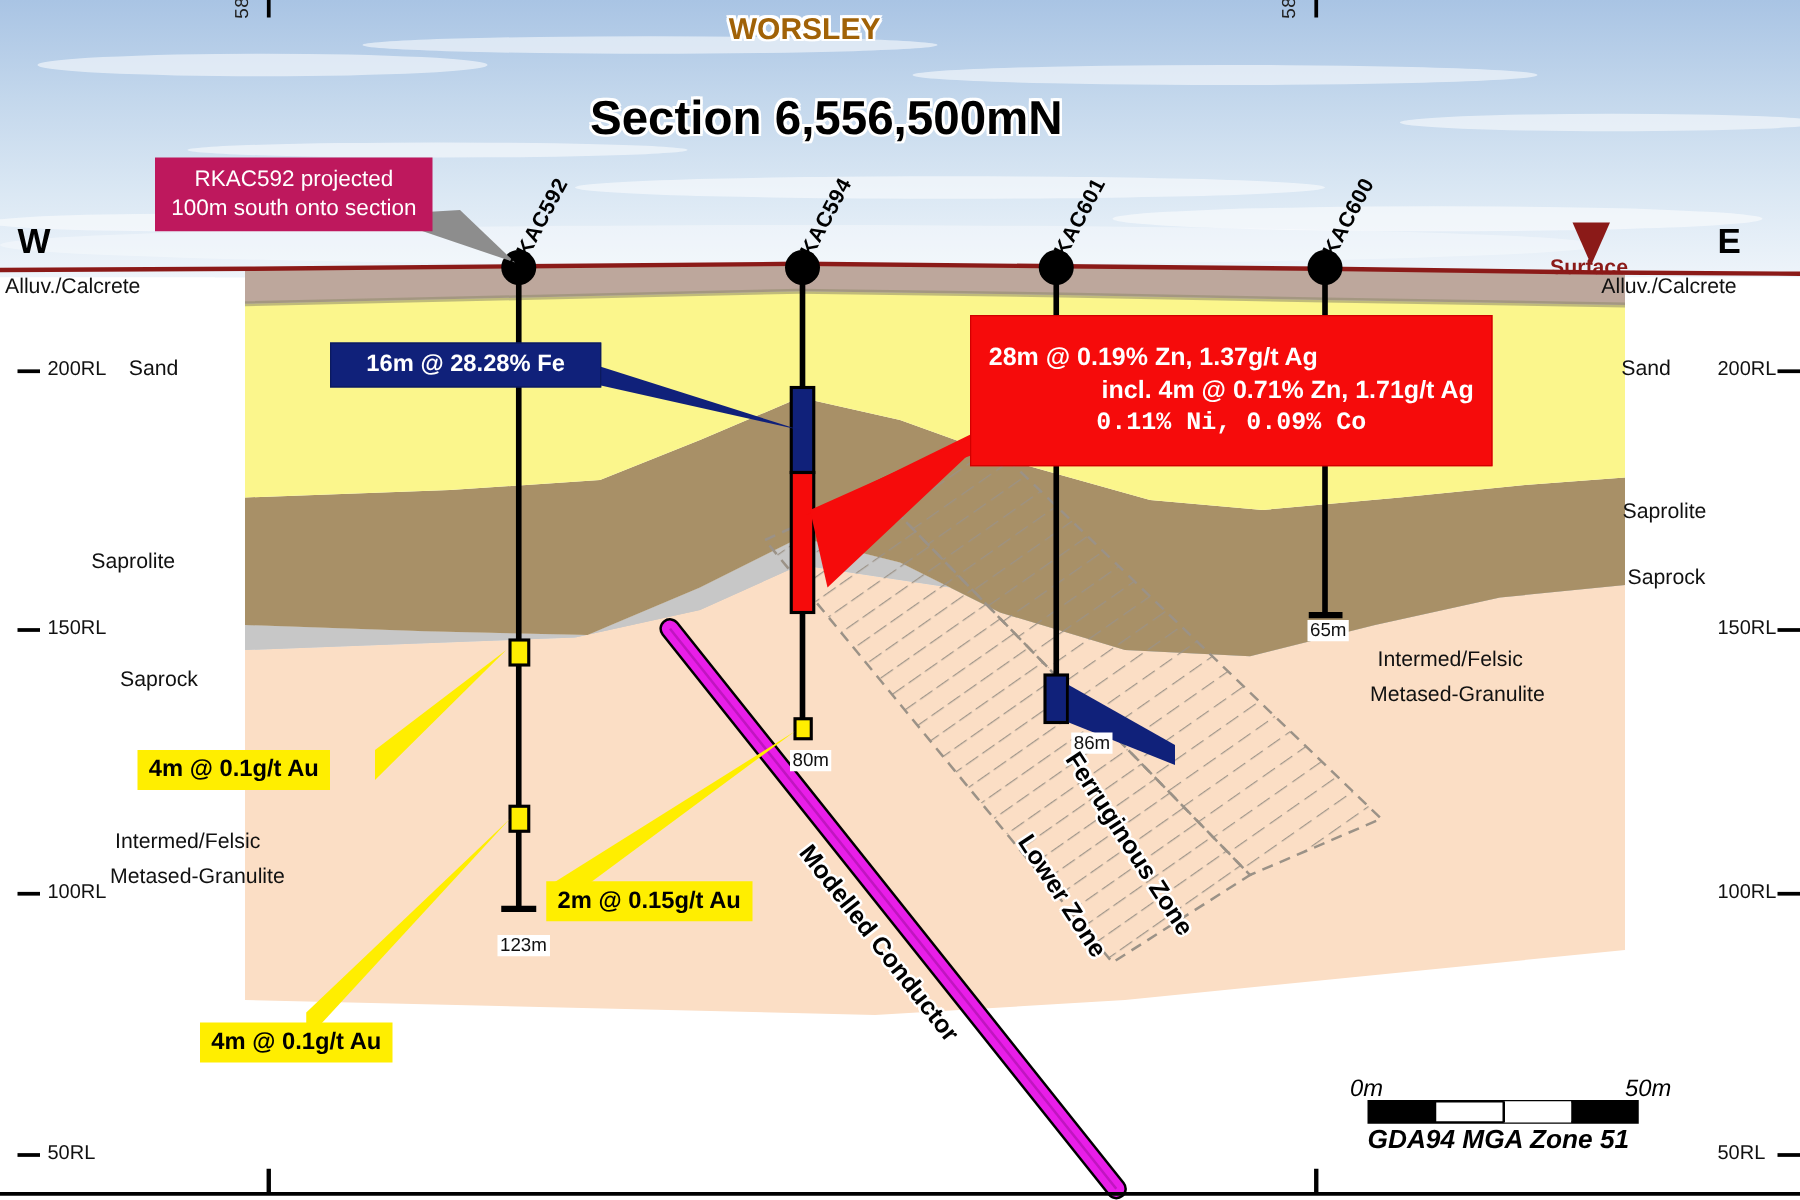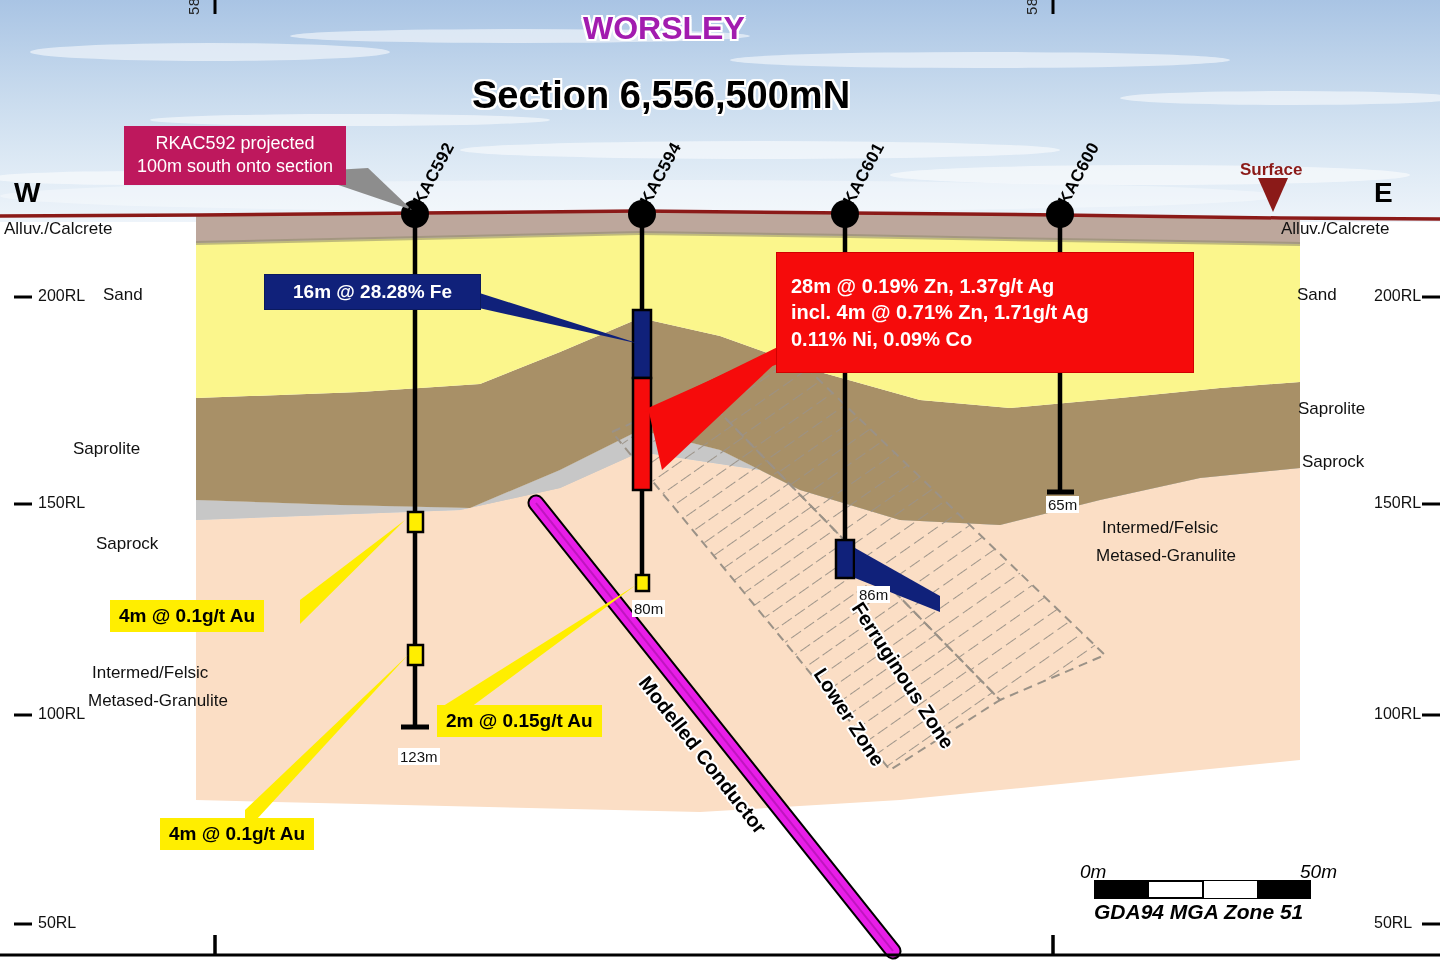--- a/index.html
+++ b/index.html
@@ -13,25 +13,25 @@
   #stage{position:relative;width:1440px;height:960px;overflow:hidden;background:#fff;}
   svg#scene{position:absolute;left:0;top:0;width:1440px;height:960px;}
 
   .lbl{position:absolute;white-space:pre;}
   .geo-label{font-size:17px;color:#111;font-weight:400;}
   .rl-label{font-size:16px;color:#111;}
   .hole-name{font-size:17px;font-weight:bold;color:#000;letter-spacing:.5px;}
   .east-label{font-size:15px;color:#222;letter-spacing:.5px;}
   .depth-label{font-size:15px;color:#111;background:#fff;padding:0 2px;}
   .wedge-dir{font-size:28px;font-weight:bold;color:#000;}
-  .title1{font-size:32px;font-weight:bold;color:#a21caf;
+  .title1{font-size:24px;font-weight:bold;color:#a16207;
      text-shadow:2px 0 #fff,-2px 0 #fff,0 2px #fff,0 -2px #fff,2px 2px #fff,-2px -2px #fff,2px -2px #fff,-2px 2px #fff;}
   .title2{font-size:38px;font-weight:bold;color:#000;
      text-shadow:2px 0 #fff,-2px 0 #fff,0 2px #fff,0 -2px #fff,2px 2px #fff,-2px -2px #fff,2px -2px #fff,-2px 2px #fff;}
-  .surface-lbl{font-size:17px;font-weight:bold;color:#8b1a18;}
+  .surface-lbl{font-size:17px;font-weight:bold;color:#8b1a18;margin-top:44px;}
   .callout-navy{position:absolute;background:#10217a;color:#fff;font-weight:bold;font-size:19px;
      padding:6px 28px;border:1px solid #0b1a5e;white-space:nowrap;}
   .callout-red{position:absolute;background:#f60b0b;color:#fff;font-weight:bold;font-size:20px;
      padding:20px 14px;border:1px solid #d10000;line-height:1.32;text-align:right;}
   .callout-yellow{position:absolute;background:#ffee00;color:#000;font-weight:bold;font-size:19px;
      padding:5px 9px;white-space:nowrap;}
   .callout-grey{position:absolute;background:#be185d;color:#fff;font-size:18px;
      padding:6px 13px;line-height:1.3;text-align:center;}
   .zone-lbl{position:absolute;font-size:20px;font-weight:bold;color:#000;white-space:nowrap;
      text-shadow:2px 0 #fff,-2px 0 #fff,0 2px #fff,0 -2px #fff,1.5px 1.5px #fff,-1.5px -1.5px #fff,1.5px -1.5px #fff,-1.5px 1.5px #fff;}
@@ -234,22 +234,22 @@
 
   <div class="callout-grey" style="left:124px;top:126px;">
     <div>RKAC592 projected</div>
     <div>100m south onto section</div>
   </div>
 
   <div class="callout-navy" style="left:264px;top:274px;">16m @ 28.28% Fe</div>
 
   <div class="callout-red" style="left:776px;top:252px;width:388px;">
     <div style="text-align:left;">28m @ 0.19% Zn, 1.37g/t Ag</div>
-    <div style="text-align:left;">incl. 4m @ 0.71% Zn, 1.71g/t Ag</div>
-    <div style="text-align:left;">0.11% Ni, 0.09% Co</div>
+    <div style="text-align:right;">incl. 4m @ 0.71% Zn, 1.71g/t Ag</div>
+    <div style="text-align:center;font-family:Liberation Mono, monospace;">0.11% Ni, 0.09% Co</div>
   </div>
 
 
   <div class="callout-yellow" style="left:110px;top:600px;">4m @ 0.1g/t Au</div>
   <div class="callout-yellow" style="left:160px;top:818px;">4m @ 0.1g/t Au</div>
   <div class="callout-yellow" style="left:437px;top:705px;">2m @ 0.15g/t Au</div>
 
   <div class="zone-lbl" style="left:866px;top:598px;transform:rotate(57deg);transform-origin:left top;">Ferruginous Zone</div>
   <div class="zone-lbl" style="left:828px;top:664px;transform:rotate(57deg);transform-origin:left top;">Lower Zone</div>
   <div class="zone-lbl" style="left:652px;top:672px;transform:rotate(52deg);transform-origin:left top;">Modelled Conductor</div>

